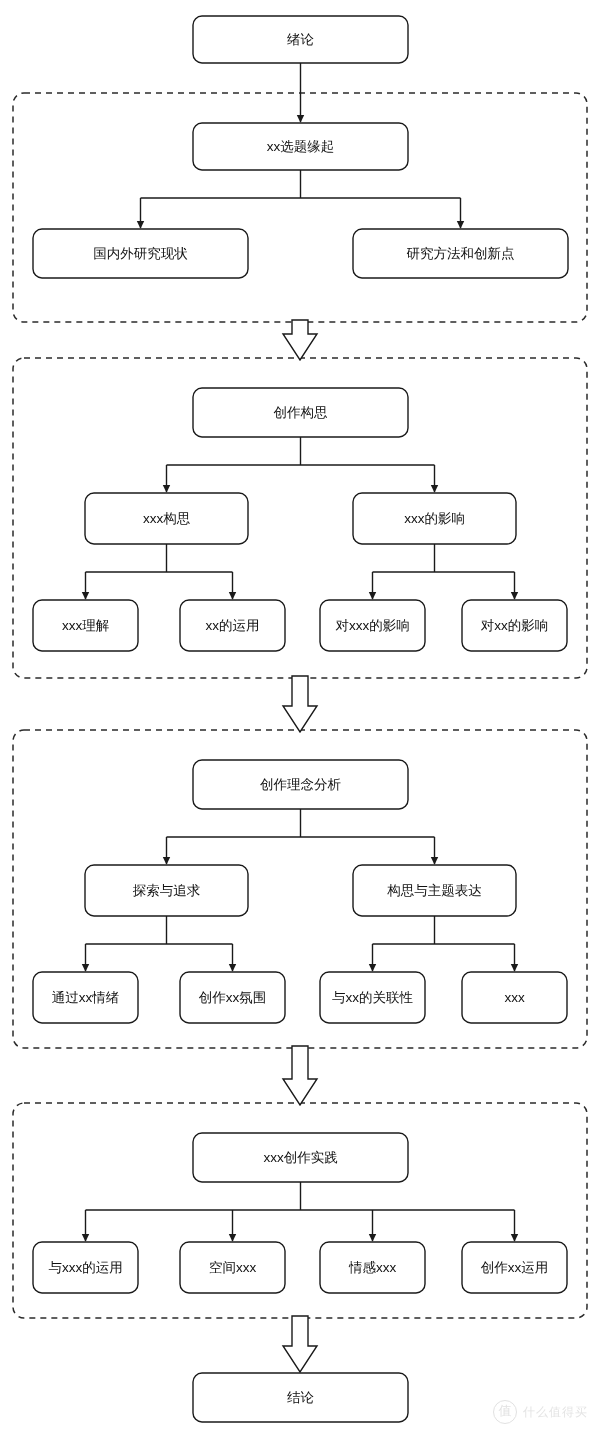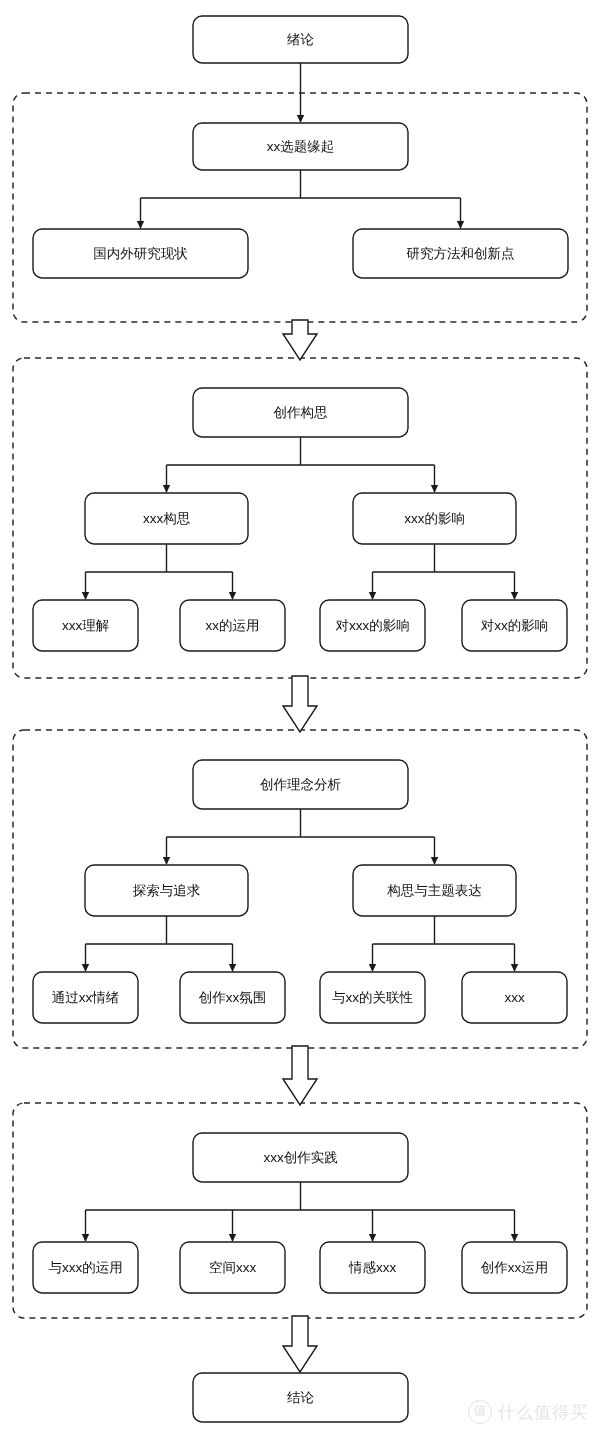--- a/index.html
+++ b/index.html
@@ -70,21 +70,21 @@
     height: 22px;
     border: 1.6px solid #e2e2e2;
     border-radius: 50%;
     color: #e2e2e2;
     font-size: 13px;
     line-height: 19px;
     text-align: center;
   }
   .watermark-text {
     color: #e4e4e4;
-    font-size: 17px;
+    font-size: 12px;
     letter-spacing: 1px;
   }
 </style>
 </head>
 <body>
 
 <div id="flow-root">
   <svg id="flow-svg" viewBox="0 0 600 1438">
     <defs>
       <marker id="arrowhead" markerWidth="9" markerHeight="9" refX="7.2" refY="4.5" orient="auto" markerUnits="userSpaceOnUse">

